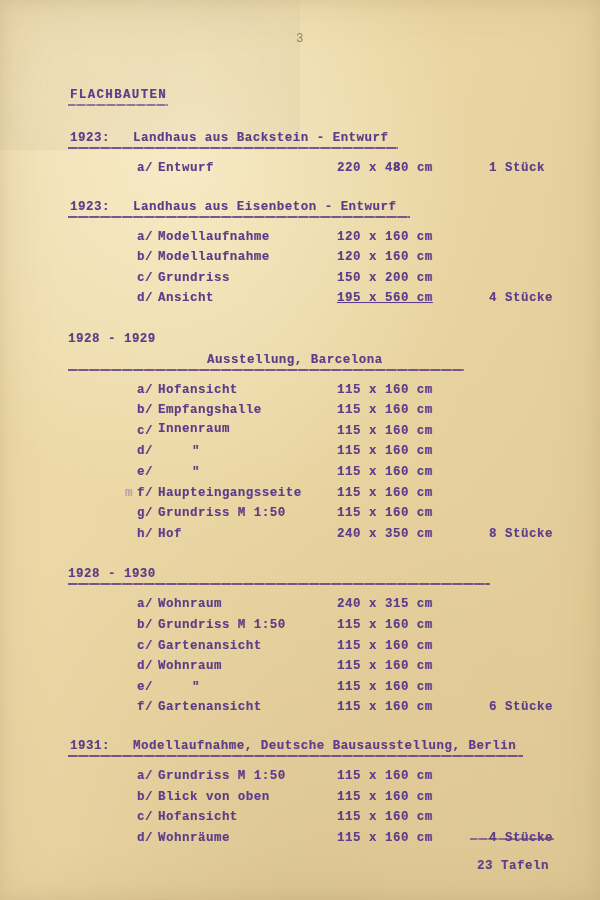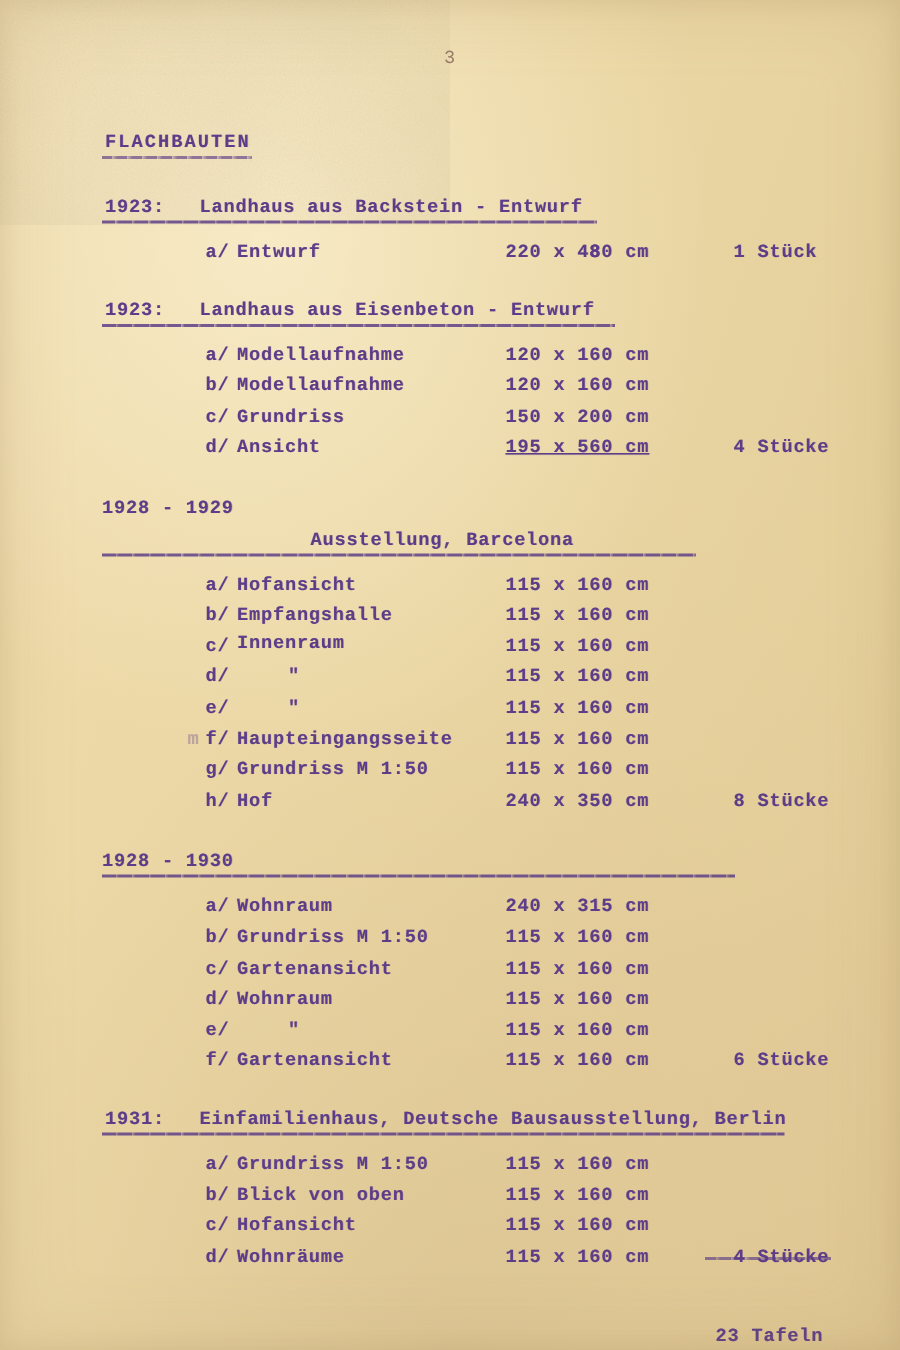--- a/index.html
+++ b/index.html
@@ -209,31 +209,31 @@
     <div class="tline item-label" style="left: 158px; top: 660.2px;">Wohnraum</div>
     <div class="tline dims" style="left: 337px; top: 660.2px;">115 x 160 cm</div>
     <div class="tline item-label" style="left: 137px; top: 680.8px;">e/</div>
     <div class="tline item-label ditto" style="left: 192px; top: 680.8px;">"</div>
     <div class="tline dims" style="left: 337px; top: 680.8px;">115 x 160 cm</div>
     <div class="tline item-label" style="left: 137px; top: 701.4px;">f/</div>
     <div class="tline item-label" style="left: 158px; top: 701.4px;">Gartenansicht</div>
     <div class="tline dims" style="left: 337px; top: 701.4px;">115 x 160 cm</div>
     <div class="tline count" style="left: 489px; top: 701.4px;">6 Stücke</div>
     <div class="tline sec-title" style="left: 70px; top: 740px;">1931:</div>
-    <div class="tline sec-title" style="left: 133px; top: 740px;">Einfamilienhaus, Deutsche Bausausstellung, Berlin</div>
+    <div class="tline sec-title" style="left: 133px; top: 740px;">Modellaufnahme, Deutsche Bausausstellung, Berlin</div>
     <div class="rule" style="left: 68px; top: 755px; width: 455px;"></div>
     <div class="tline item-label" style="left: 137px; top: 770px;">a/</div>
     <div class="tline item-label" style="left: 158px; top: 770px;">Grundriss M 1:50</div>
     <div class="tline dims" style="left: 337px; top: 770px;">115 x 160 cm</div>
     <div class="tline item-label" style="left: 137px; top: 790.6px;">b/</div>
     <div class="tline item-label" style="left: 158px; top: 790.6px;">Blick von oben</div>
     <div class="tline dims" style="left: 337px; top: 790.6px;">115 x 160 cm</div>
     <div class="tline item-label" style="left: 137px; top: 811.2px;">c/</div>
     <div class="tline item-label" style="left: 158px; top: 811.2px;">Hofansicht</div>
     <div class="tline dims" style="left: 337px; top: 811.2px;">115 x 160 cm</div>
     <div class="tline item-label" style="left: 137px; top: 831.8px;">d/</div>
     <div class="tline item-label" style="left: 158px; top: 831.8px;">Wohnräume</div>
     <div class="tline dims" style="left: 337px; top: 831.8px;">115 x 160 cm</div>
     <div class="tline count" style="left: 489px; top: 831.8px;">4 Stücke</div>
     <div class="rule light" style="left: 470px; top: 838px; width: 84px;"></div>
-    <div class="tline count" style="left: 477px; top: 860px; margin-top: 25px;">23 Tafeln</div>
+    <div class="tline count" style="left: 477px; top: 860px;">23 Tafeln</div>
   </div>
 <div class="edge-shade"></div>
 
 </body></html>

